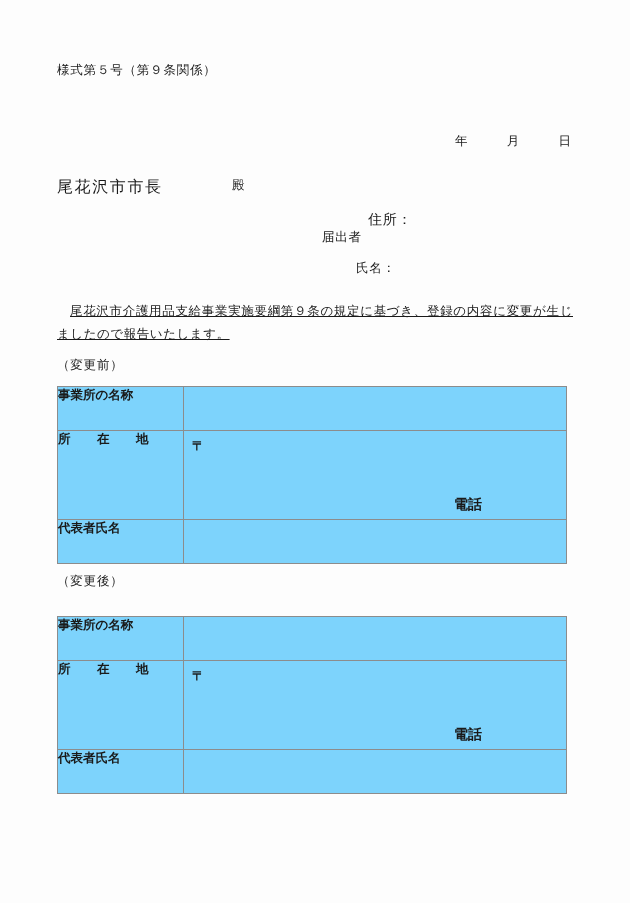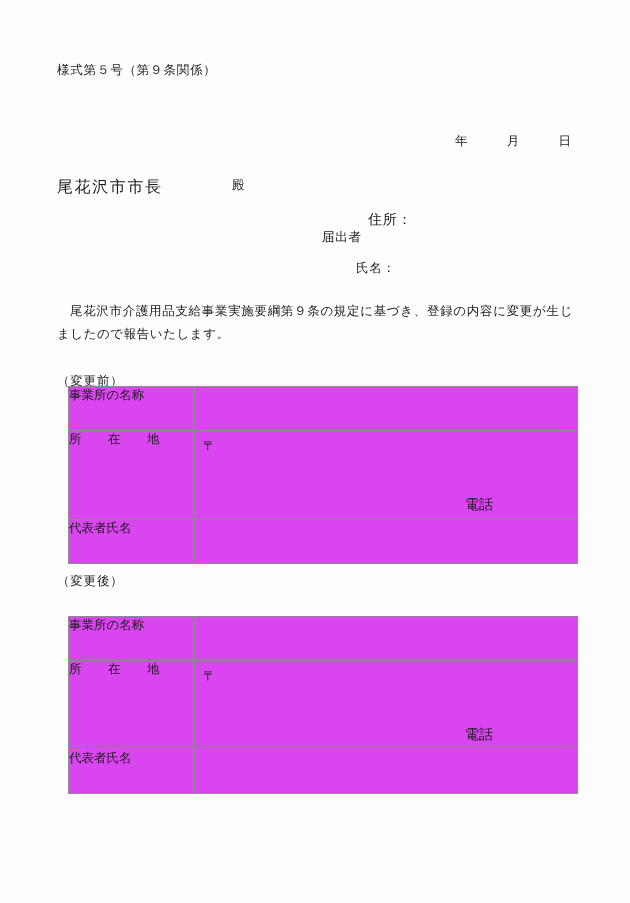--- a/index.html
+++ b/index.html
@@ -99,42 +99,44 @@
   .body-text {
     position: absolute;
     left: 57px;
     top: 300px;
     width: 516px;
     font-size: 12.5px;
     line-height: 23px;
     letter-spacing: 0.55px;
     text-indent: 13px;
     text-align: justify;
+    text-decoration: underline;
   }
 
   
   .section-caption {
     position: absolute;
     left: 57px;
     font-size: 12.5px;
     letter-spacing: 0.8px;
     white-space: nowrap;
   }
-  .caption-before { top: 373px; }
+  .caption-before { top: 357px; }
   .caption-after  { top: 573px; }
 
   
   .form-table {
     position: absolute;
-    left: 68px;
+    left: 57px;
     width: 510px;
     border-collapse: collapse;
     border: 1.6px solid #262626;
     table-layout: fixed;
-    background: #d946ef;
+    background: #7dd3fc;
+    font-weight: bold;
   }
   .table-before { top: 386px; }
   .table-after  { top: 616px; }
 
   .form-table td {
     border: 1px solid #8c8c8c;
     padding: 0;
     vertical-align: top;
   }
   .col-label { width: 126px; }

